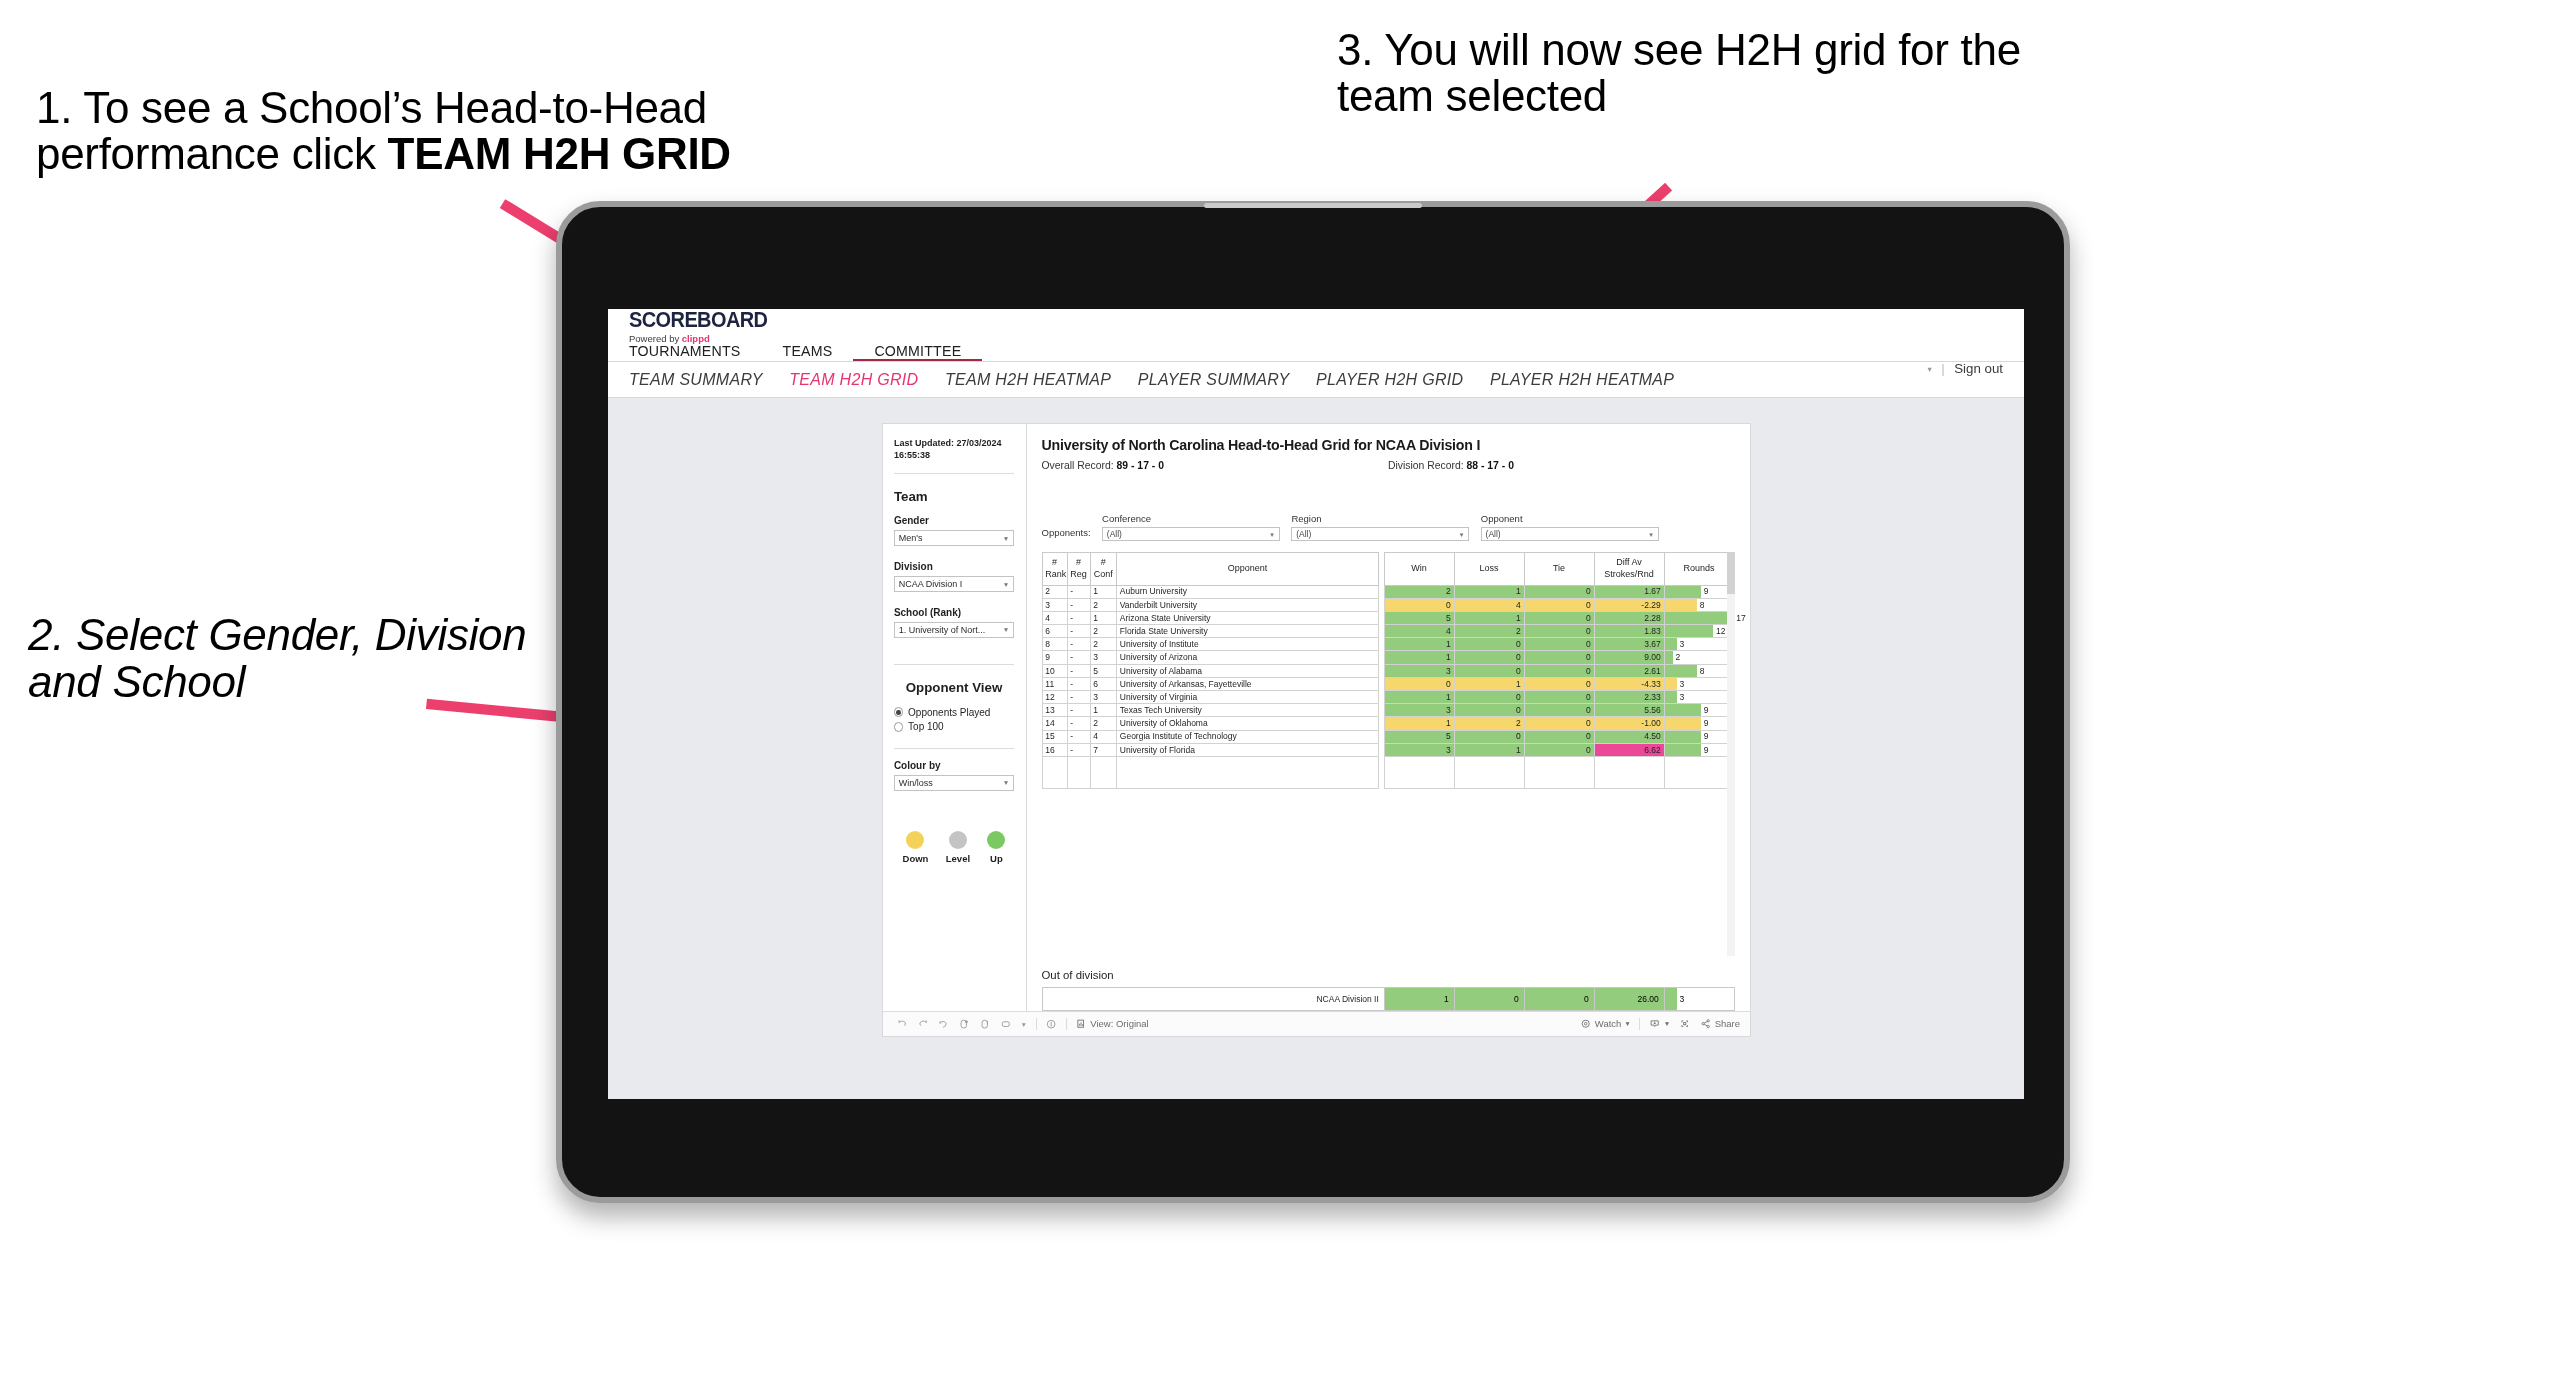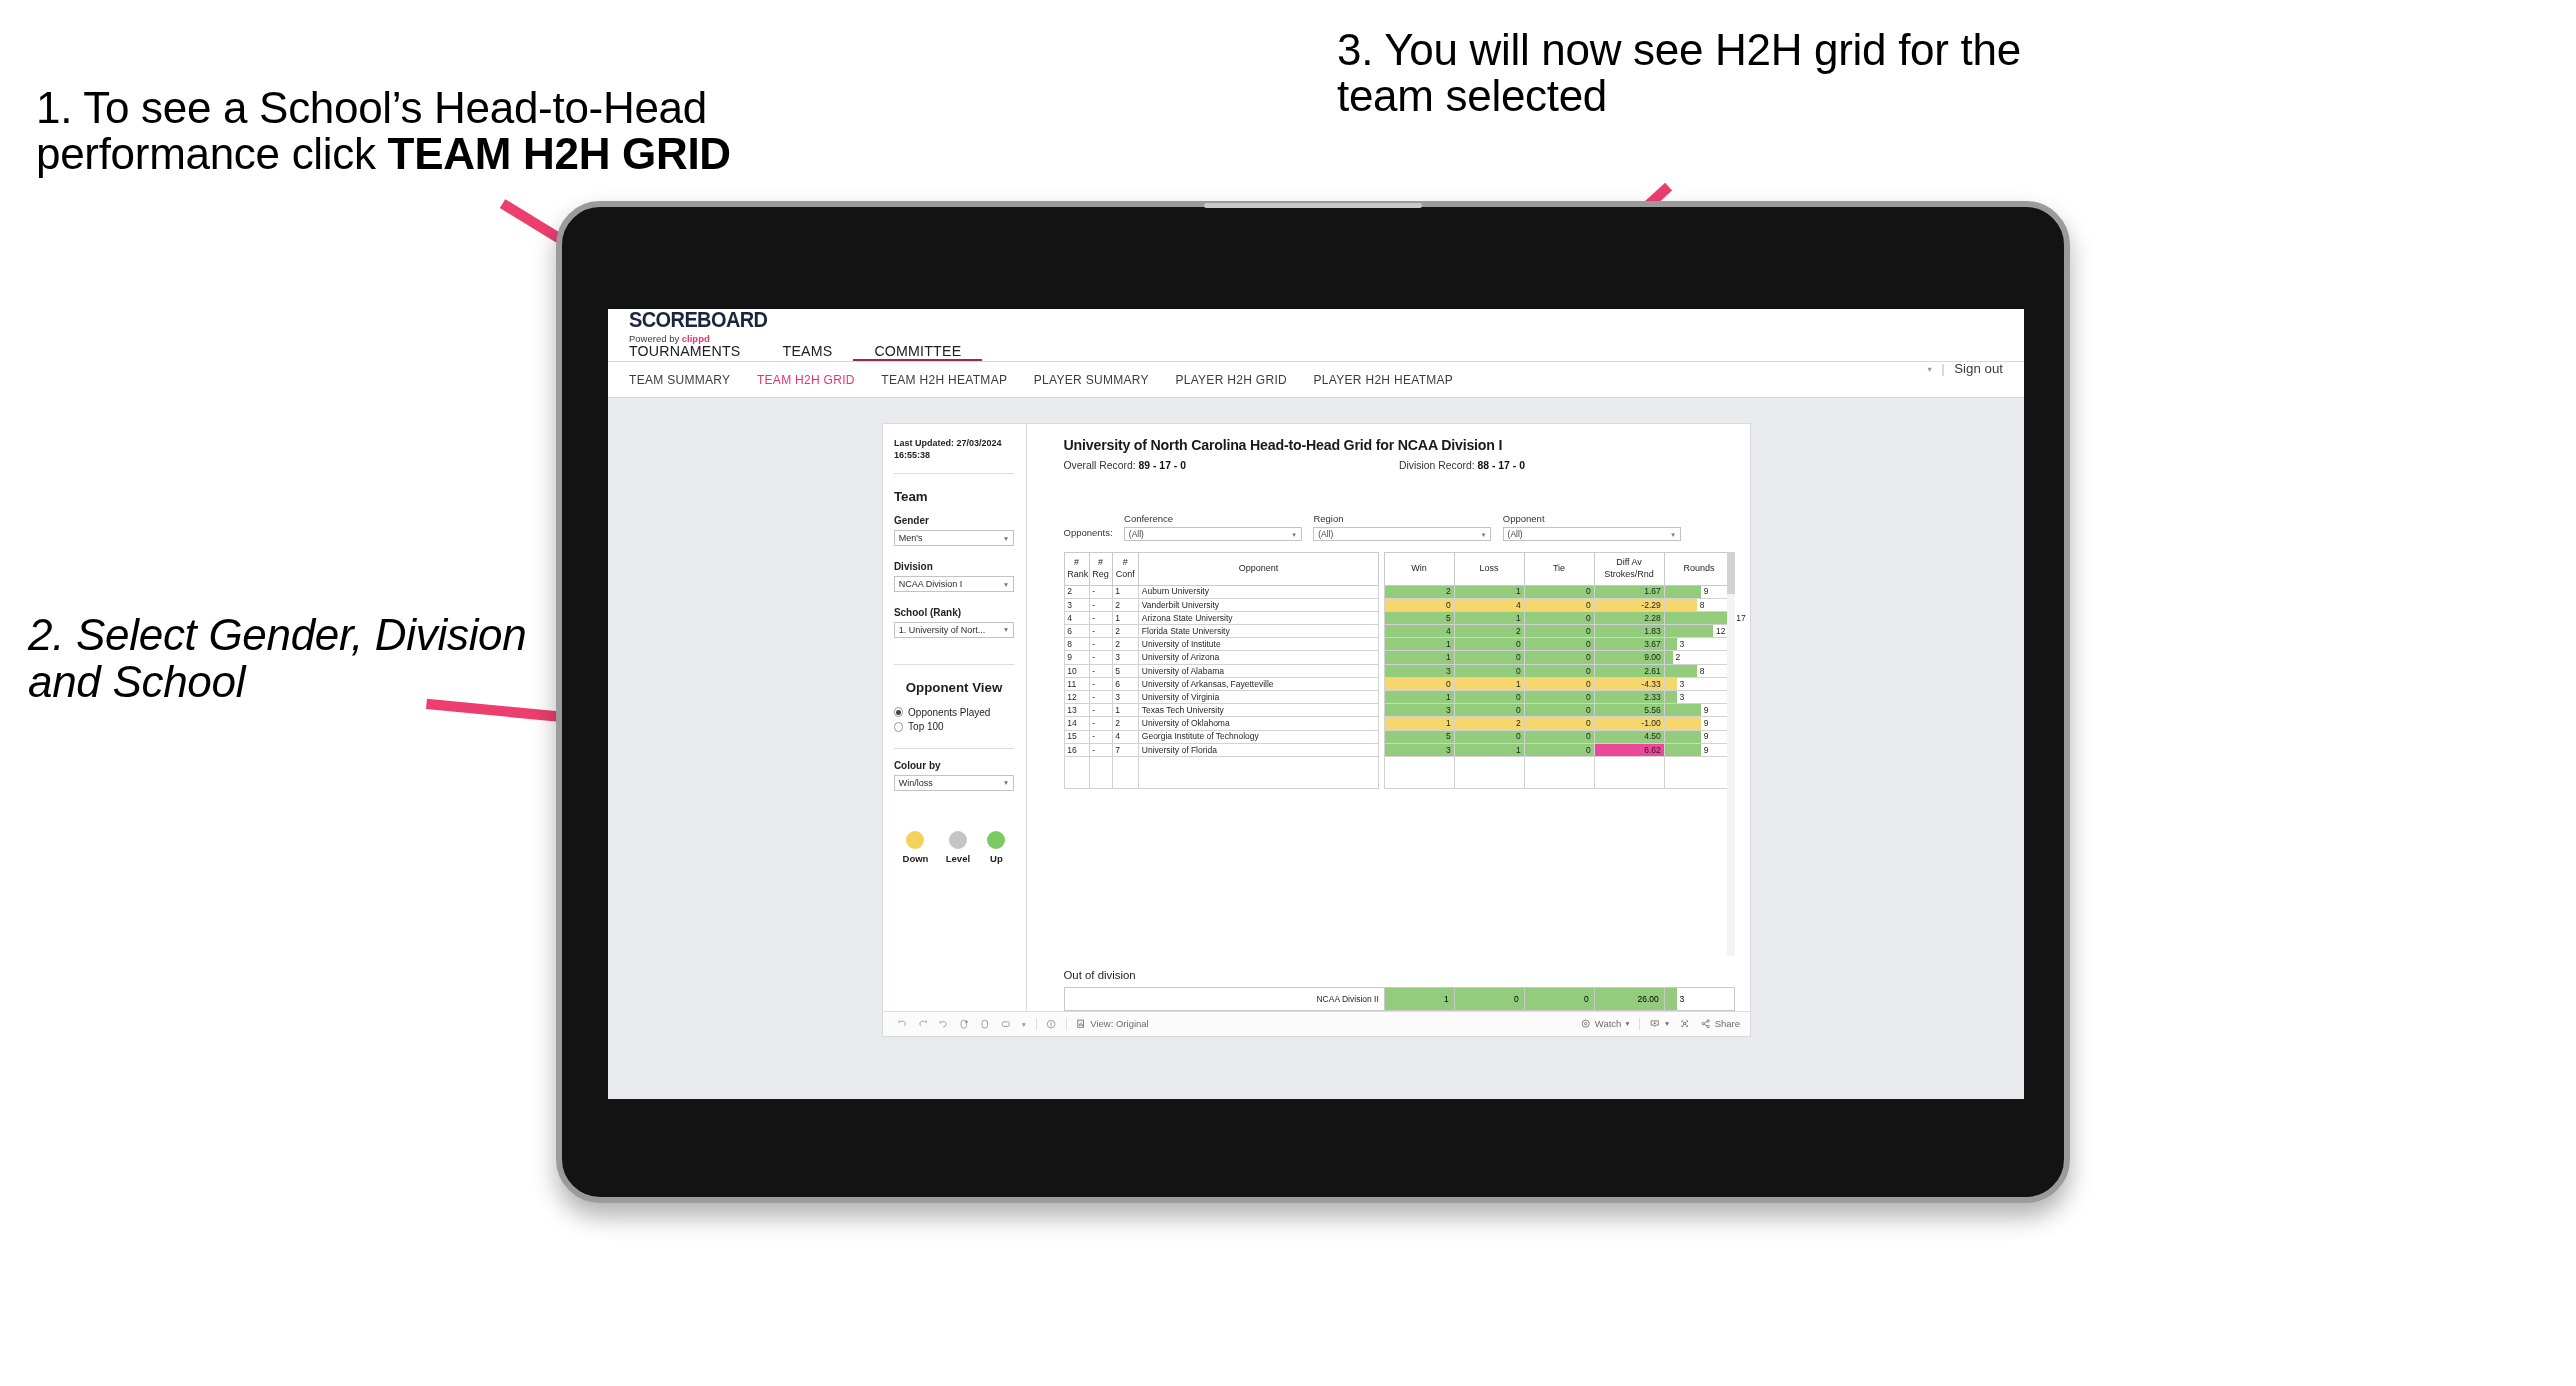--- a/index.html
+++ b/index.html
@@ -81,31 +81,31 @@
     padding-right: 21px; gap: 9.5px; font-size: 13.3px; color: #3a3a3a;
   }
   .topbar-right .sep { color: #bdbdbd; }
   .caret-sm { font-size: 8.5px; color: #999; }
 
   .subnav {
     height: 36px; background: #fff;
     border-bottom: 0.9px solid #d8d8d8;
     display: flex; align-items: center; padding-left: 21px; gap: 26.5px;
   }
-  .subnav-item { font-size: 12px; color: #3c3c3c; letter-spacing: 0.3px; }
+  .subnav-item { font-size: 16px; color: #3c3c3c; letter-spacing: 0.3px; font-style: italic; }
   .subnav-item.active { color: #e8336d; }
 
   
   #dash-scroll { padding: 25px 0 0 0; height: calc(790px - 90px); }
   #dash {
     margin: 0 auto; width: 869px; background: #fff;
     border: 0.9px solid #d7d9dd; display: flex; flex-direction: column;
     height: 614px;
   }
-  #dash-body { display: flex; flex: 1; min-height: 0; gap: 22px; }
+  #dash-body { display: flex; flex: 1; min-height: 0; }
 
   
   .side {
     width: 144px; border-right: 0.9px solid #d7d9dd;
     padding: 13.3px 11.4px 0 11.4px; font-size: 10.4px; color: #333;
     display: flex; flex-direction: column;
   }
   .side .updated { font-size: 9px; line-height: 1.35; color: #1f1f1f; }
   .side .updated b { font-weight: 700; }
   .rule { height: 0.9px; background: #dcdcdc; margin: 11.4px 0; }

